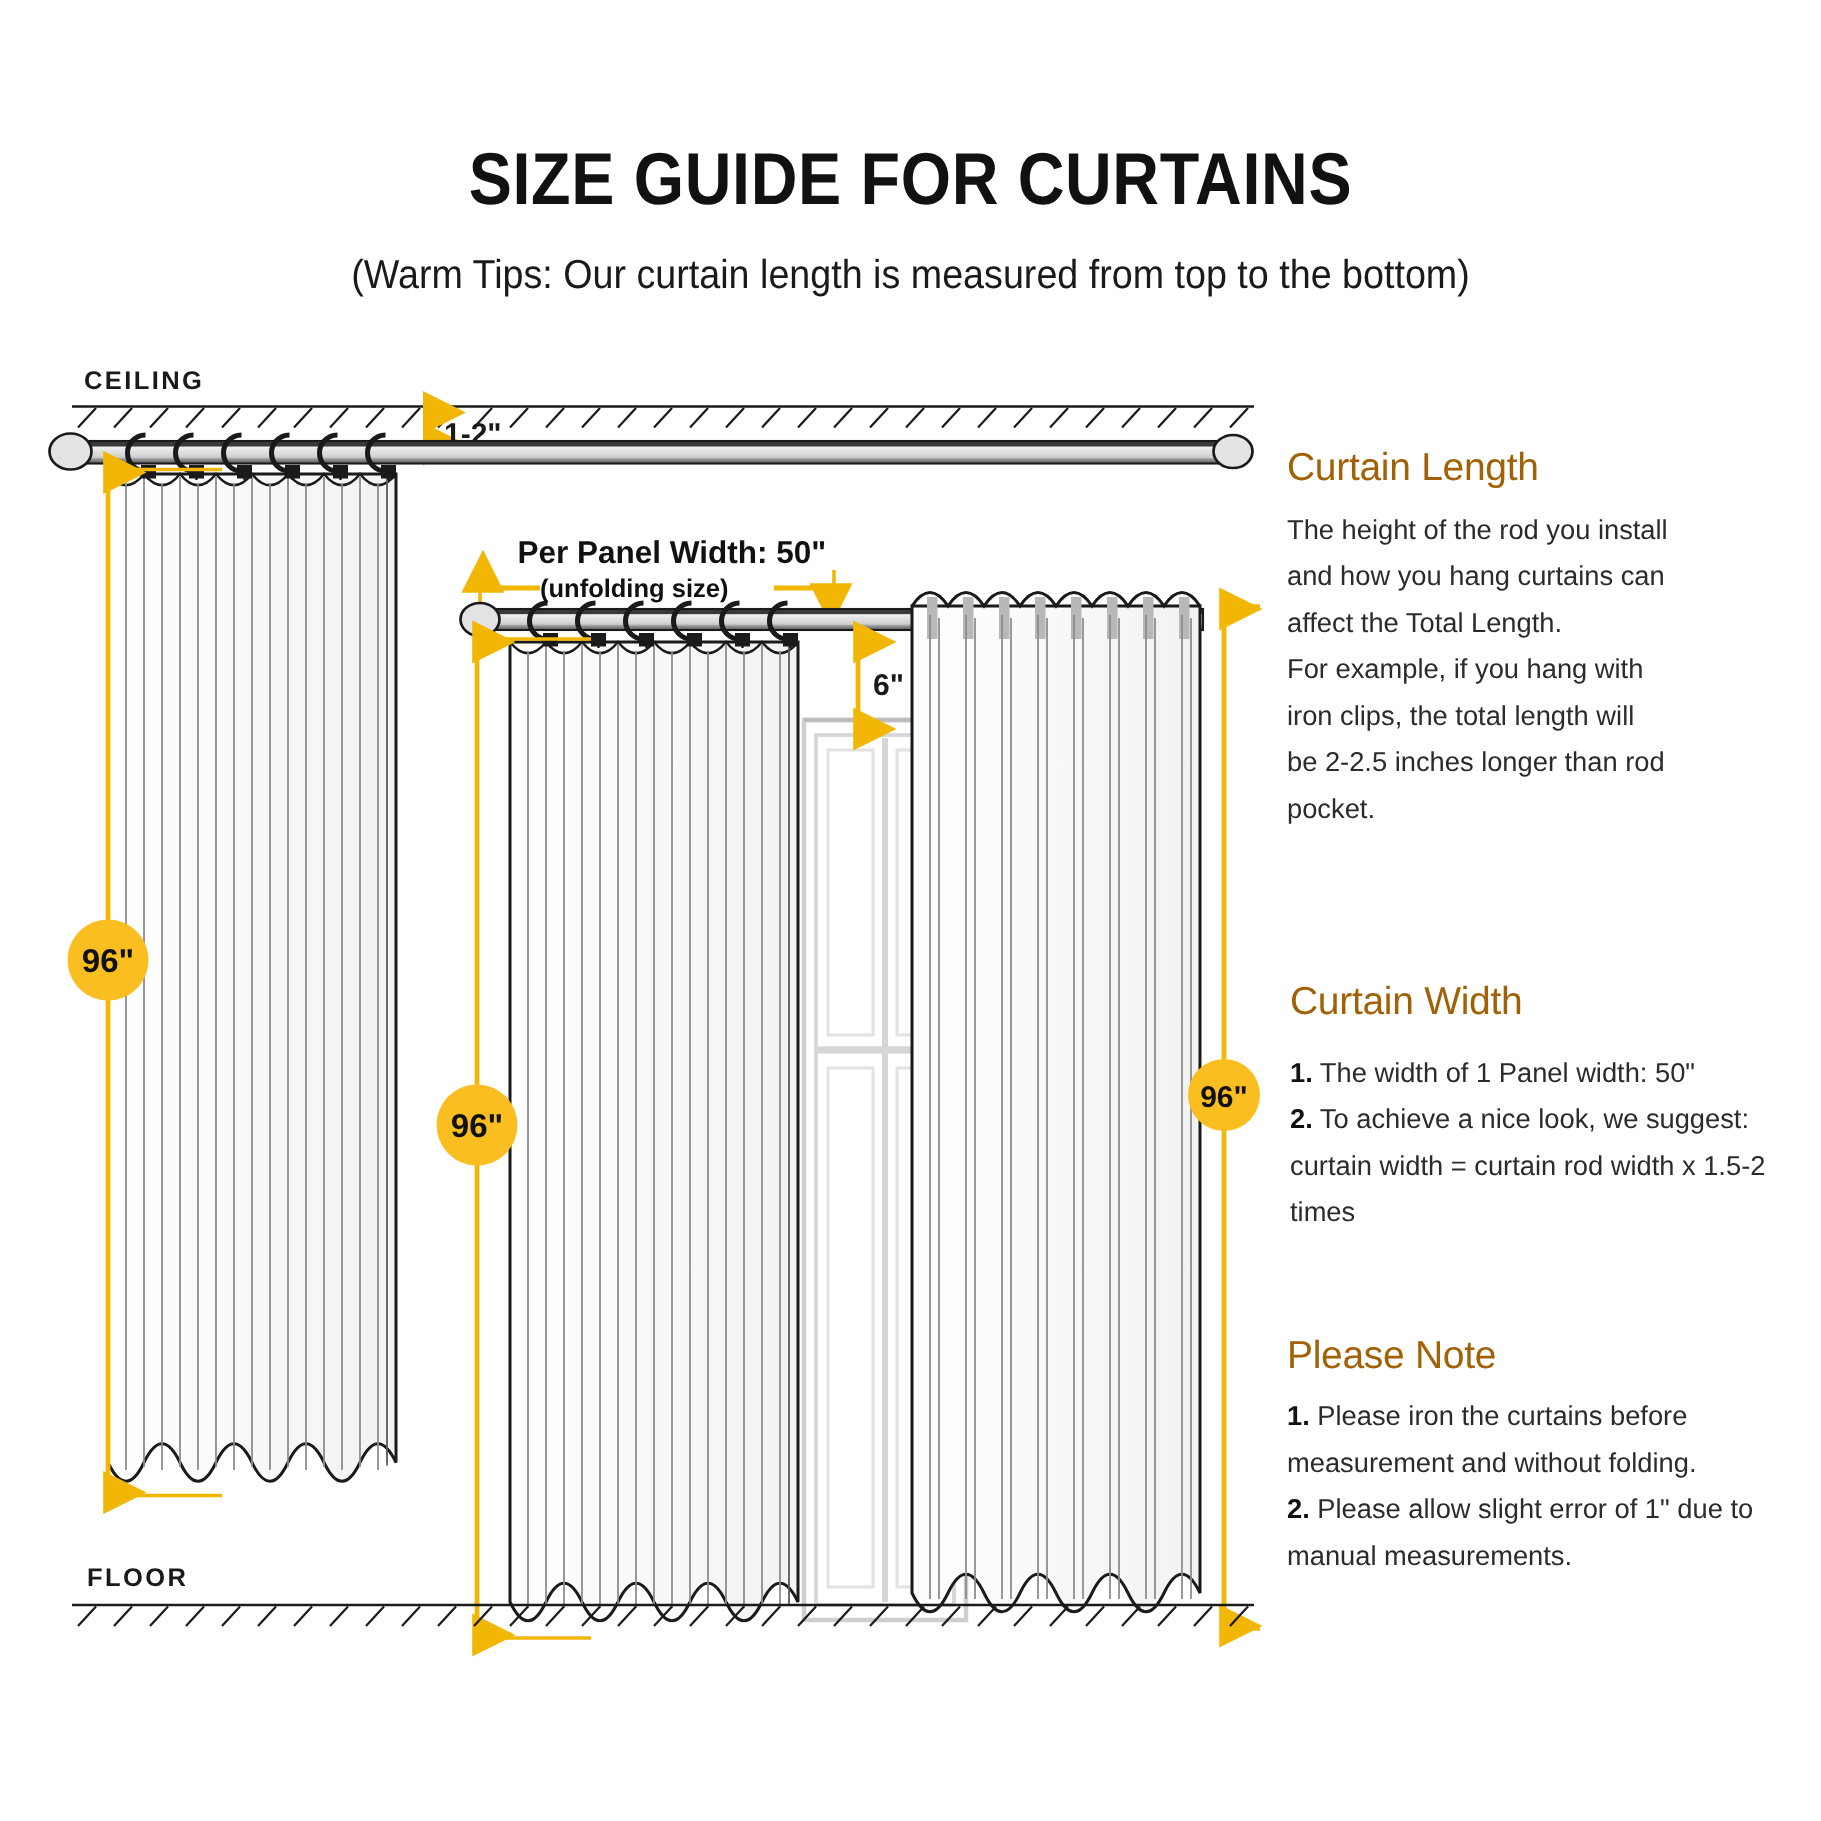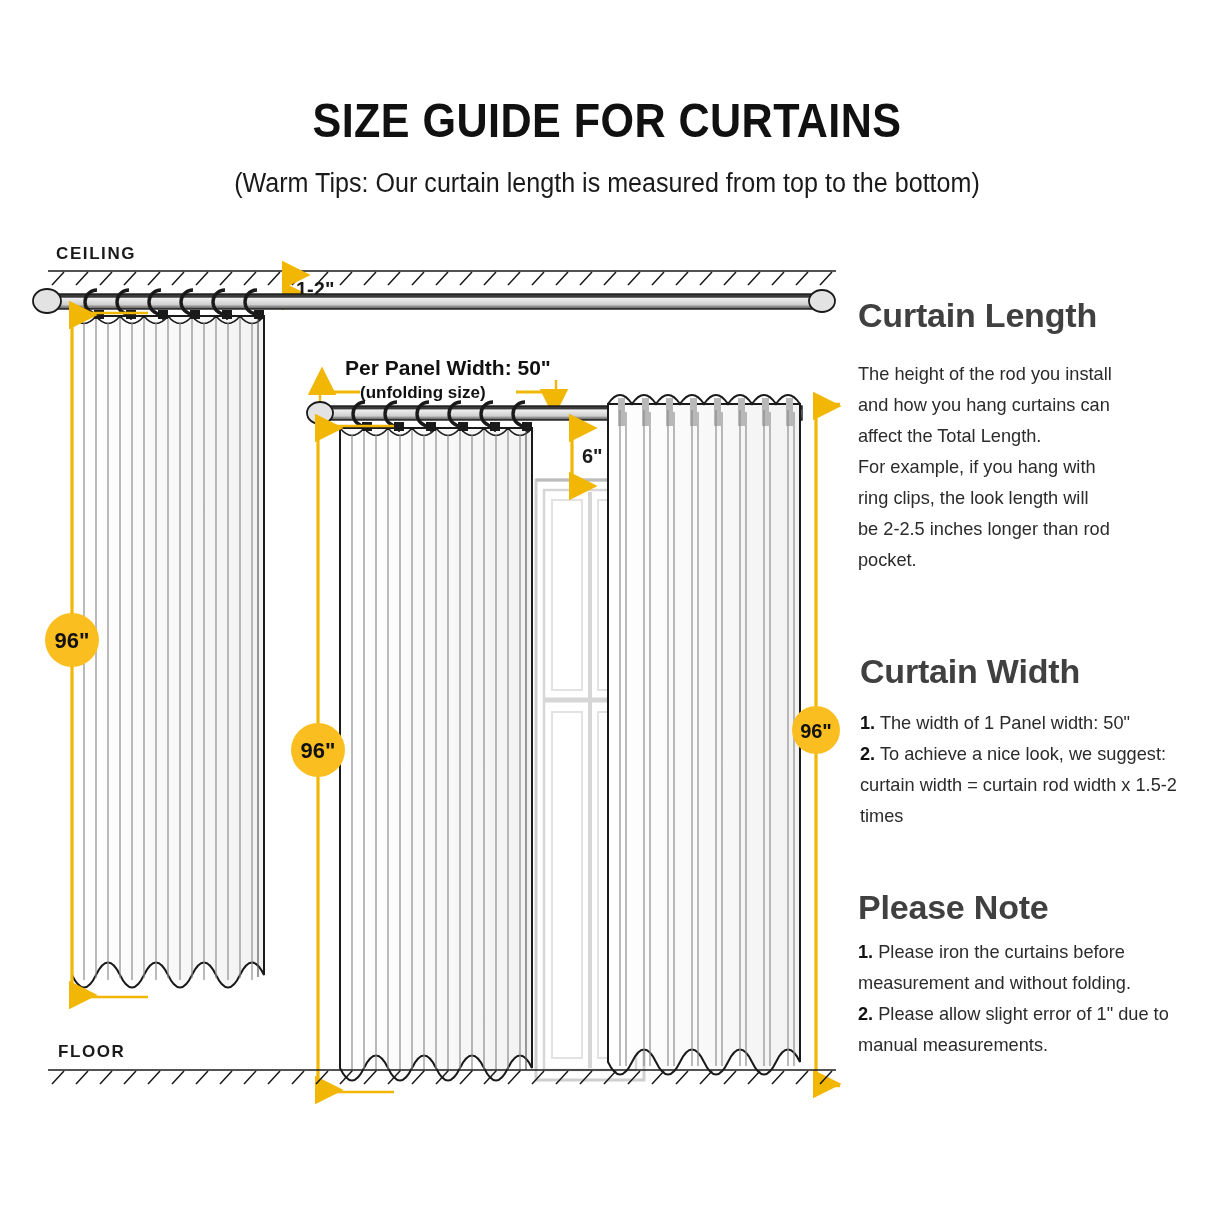--- a/index.html
+++ b/index.html
@@ -8,25 +8,25 @@
   #page{position:relative;width:1104px;height:1214px;background:#fff;}
 
   
   .title{position:absolute;left:0;top:92px;width:1214px;text-align:center;
          font-size:49px;font-weight:700;letter-spacing:.5px;
          transform:scaleX(.88);transform-origin:50% 50%;
          font-family:"Liberation Sans Narrow","Liberation Sans",sans-serif;color:#111;}
   .subtitle{position:absolute;left:0;top:168px;width:1214px;text-align:center;
             font-size:27px;font-weight:400;color:#1a1a1a;
             transform:scaleX(.93);transform-origin:50% 50%;}
-  .sec-h{font-size:34px;font-weight:700;color:#404040;letter-spacing:-.2px;}
+  .sec-h{font-size:26px;font-weight:400;color:#a16207;letter-spacing:-.2px;}
   .sec-b{font-size:18.2px;line-height:31px;color:#2b2b2b;font-weight:400;}
   .sec-b b{font-weight:700;color:#111;}
   #sec-length{position:absolute;left:858px;top:296px;width:330px;}
-  #sec-length .sec-b{margin-top:24px;}
+  #sec-length .sec-b{margin-top:11px;}
   #sec-width{position:absolute;left:860px;top:652px;width:330px;}
   #sec-width .sec-b{margin-top:17px;}
   #sec-note{position:absolute;left:858px;top:888px;width:330px;}
   #sec-note .sec-b{margin-top:10px;}
 
   
   #diagram{position:absolute;left:0;top:0;width:1214px;height:1214px;}
   .lbl{font-family:"Liberation Sans","DejaVu Sans",sans-serif;}
   .lbl-room{font-size:17px;font-weight:600;letter-spacing:1.6px;fill:#1a1a1a;}
   .lbl-dim{font-size:20px;font-weight:700;fill:#1a1a1a;}
@@ -370,21 +370,21 @@
     </g>
   </svg>
 
   <div id="sec-length">
     <div class="sec-h">Curtain Length</div>
     <div class="sec-b">
       <div>The height of the rod you install</div>
       <div>and how you hang curtains can</div>
       <div>affect the Total Length.</div>
       <div>For example, if you hang with</div>
-      <div>ring clips, the look length will</div>
+      <div>iron clips, the total length will</div>
       <div>be 2-2.5 inches longer than rod</div>
       <div>pocket.</div>
     </div>
   </div>
 
   <div id="sec-width">
     <div class="sec-h">Curtain Width</div>
     <div class="sec-b">
       <div>
         <b>1.</b><span> The width of 1 Panel width: 50"</span>

